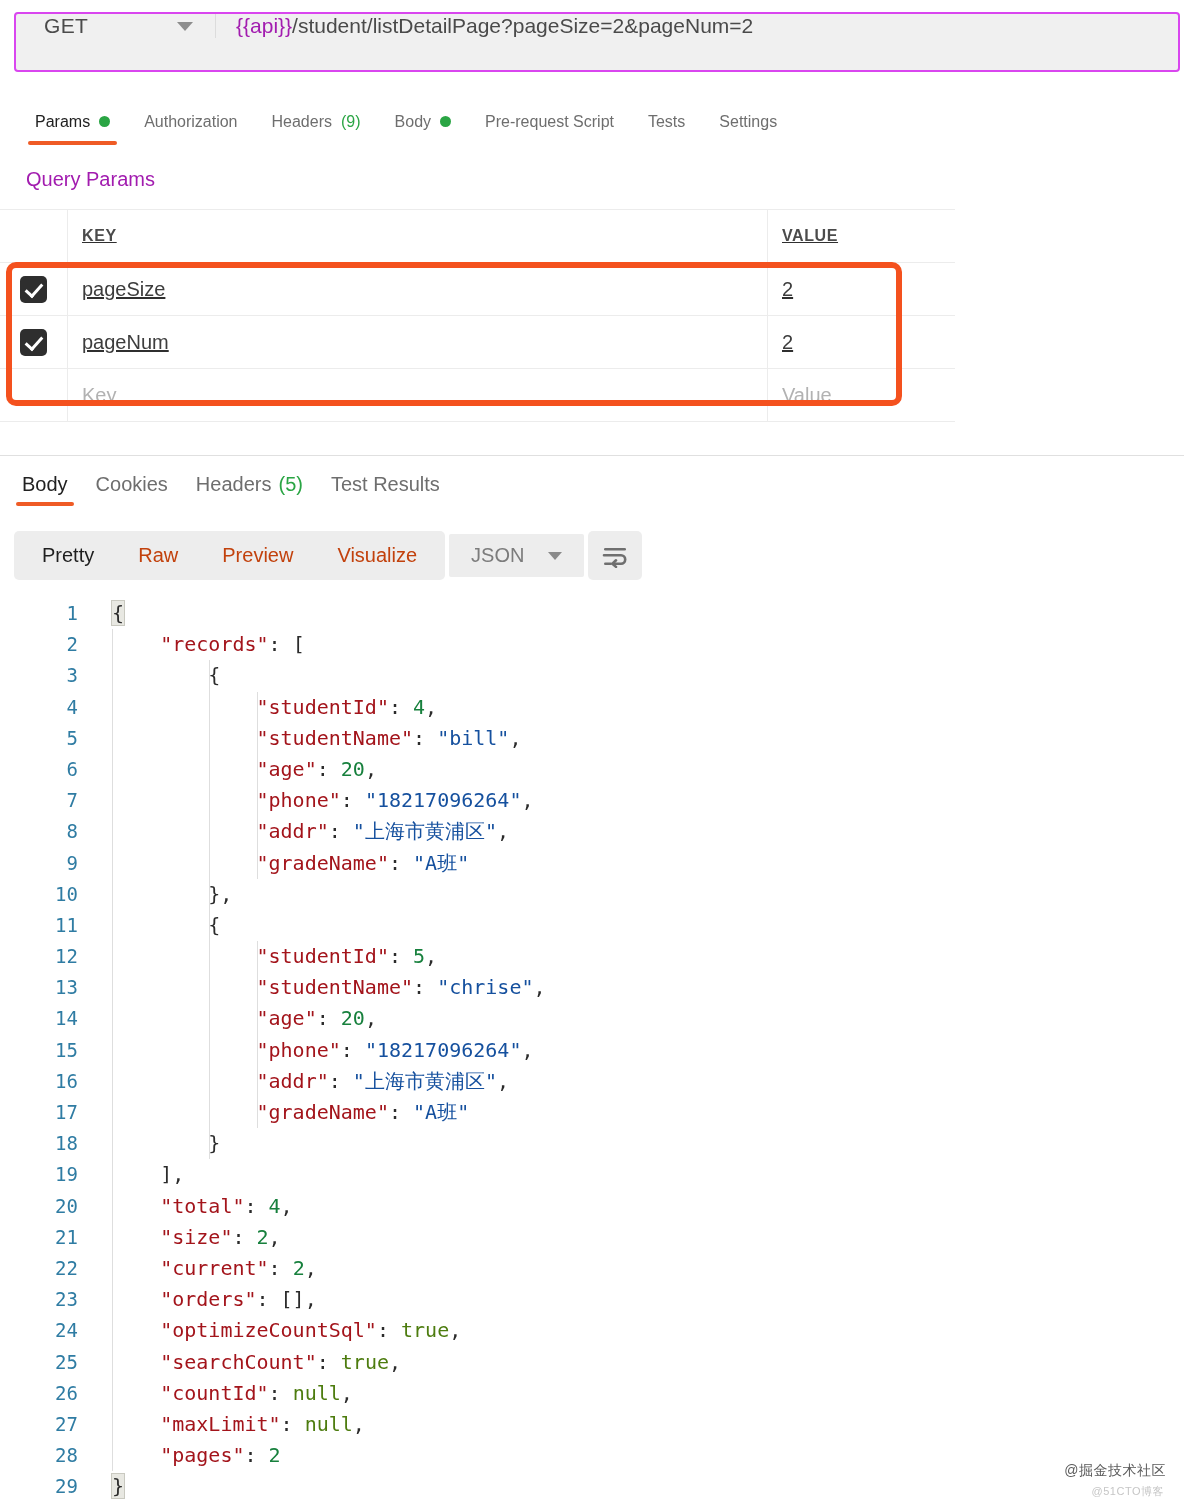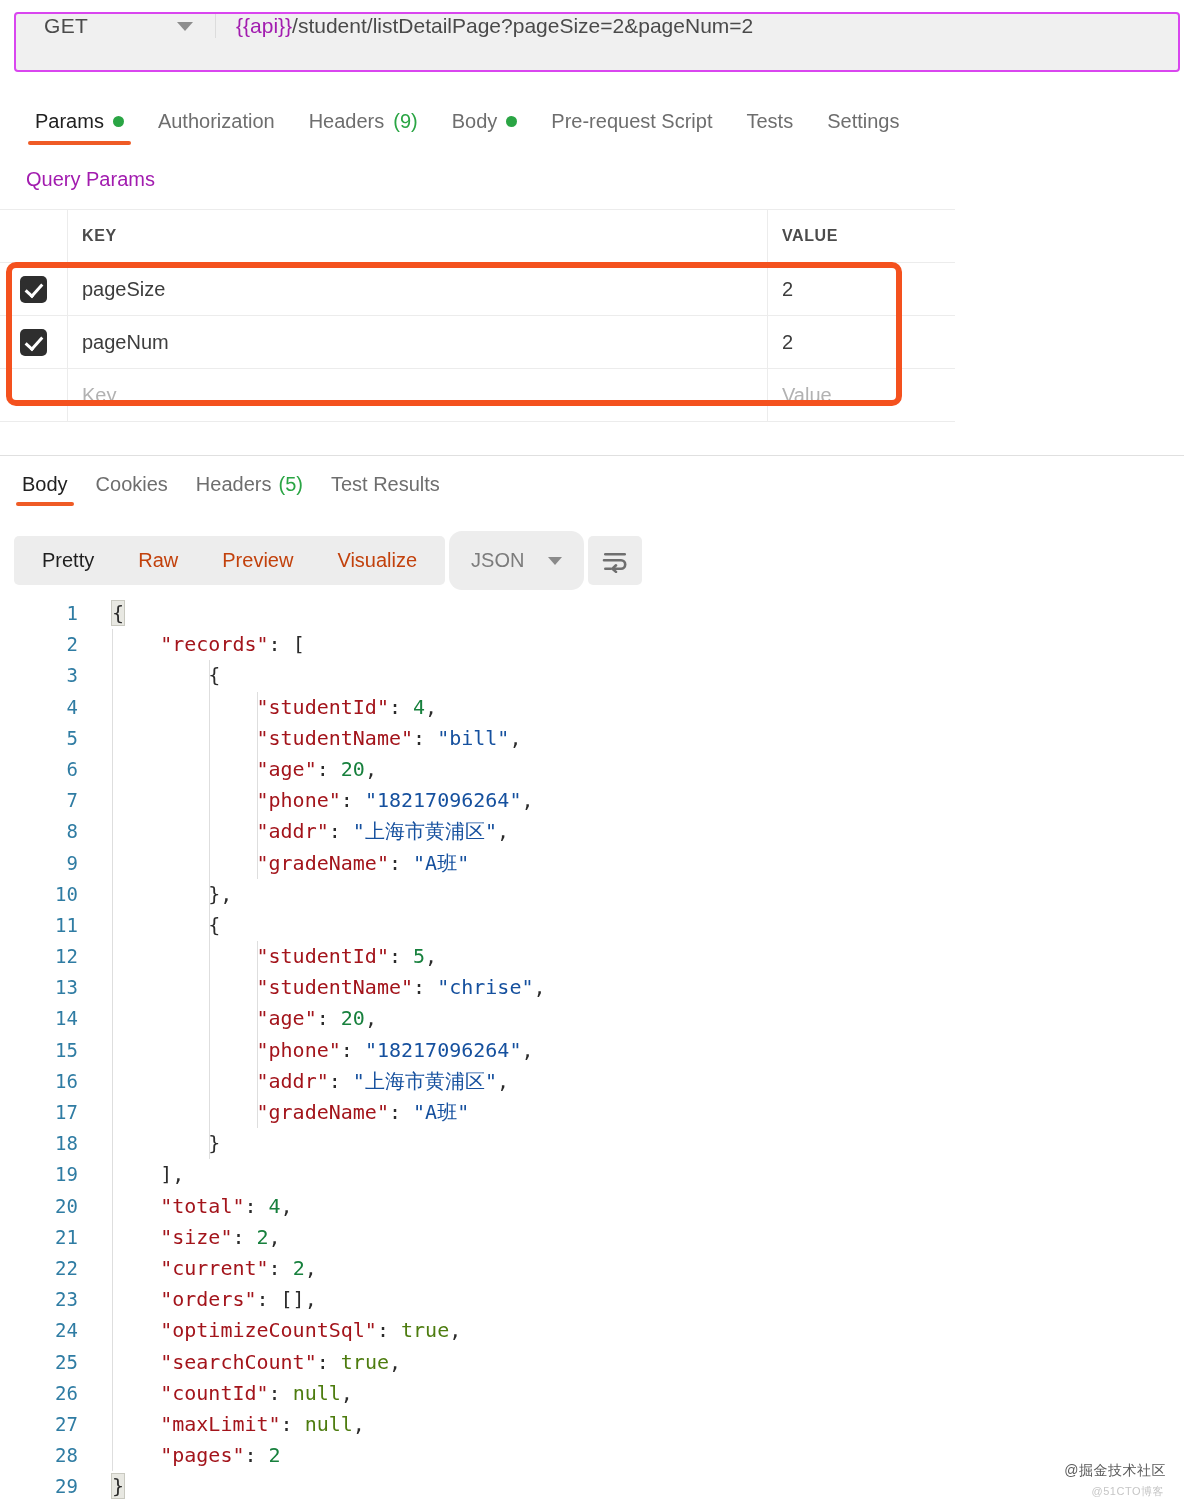--- a/index.html
+++ b/index.html
@@ -42,40 +42,41 @@
 
   
   .req-tabs {
     position: absolute; left: 0; top: 98px;
     width: 1184px; height: 50px;
     display: flex; align-items: flex-start;
     padding-left: 18px;
   }
   .tab {
     position: relative; display: flex; align-items: center; gap: 9px;
-    height: 47px; padding: 0 17px; font-size: 20px; color: #6e6e6e;
+    height: 47px; padding: 0 17px; font-size: 16px; color: #6e6e6e;
     white-space: nowrap;
   }
   .tab.active { color: #212121; }
   .tab.active::after {
     content: ""; position: absolute; left: 10px; right: 10px; bottom: 0;
     height: 4px; background: #ef5b25; border-radius: 2px;
   }
   .dot-green { width: 11px; height: 11px; border-radius: 50%; background: #2aa544; display:inline-block; }
   .cnt-green { color: #2aa544; }
 
   
   .qp-title {
     position: absolute; left: 26px; top: 168px;
     font-size: 20px; color: #a21caf;
   }
 
   .params-table {
     position: absolute; left: 0; top: 210px;
     width: 955px;
+    text-decoration: underline;
   }
   .ptr {
     display: flex; width: 100%; height: 54px;
     border-bottom: 1px solid #ececec;
     border-top: 1px solid #ececec;
     margin-top: -1px;
   }
   .pcell-check {
     width: 68px; flex: 0 0 68px;
     border-right: 1px solid #ececec;
@@ -147,21 +148,21 @@
     display: flex; align-items: center;
     background: #ededed; border-radius: 5px; height: 49px; padding: 0 6px;
   }
   .fmt-btn {
     padding: 0 22px; height: 49px; display: flex; align-items: center;
     font-size: 20px; color: #c2410c;
   }
   .fmt-btn.active { color: #1f1f1f; }
   .sel-group {
     display: flex; align-items: center; gap: 24px;
-    background: #ededed; border-radius: 13px; height: 59px; padding: 0 22px;
+    background: #ededed; border-radius: 2px; height: 43px; padding: 0 22px;
   }
   .sel-label { font-size: 20px; color: #7c7c7c; }
   .caret-sm {
     width: 0; height: 0;
     border-left: 7px solid transparent;
     border-right: 7px solid transparent;
     border-top: 8px solid #8a8a8a;
   }
   .icon-btn {
     width: 54px; height: 49px; background: #ededed; border-radius: 5px;

